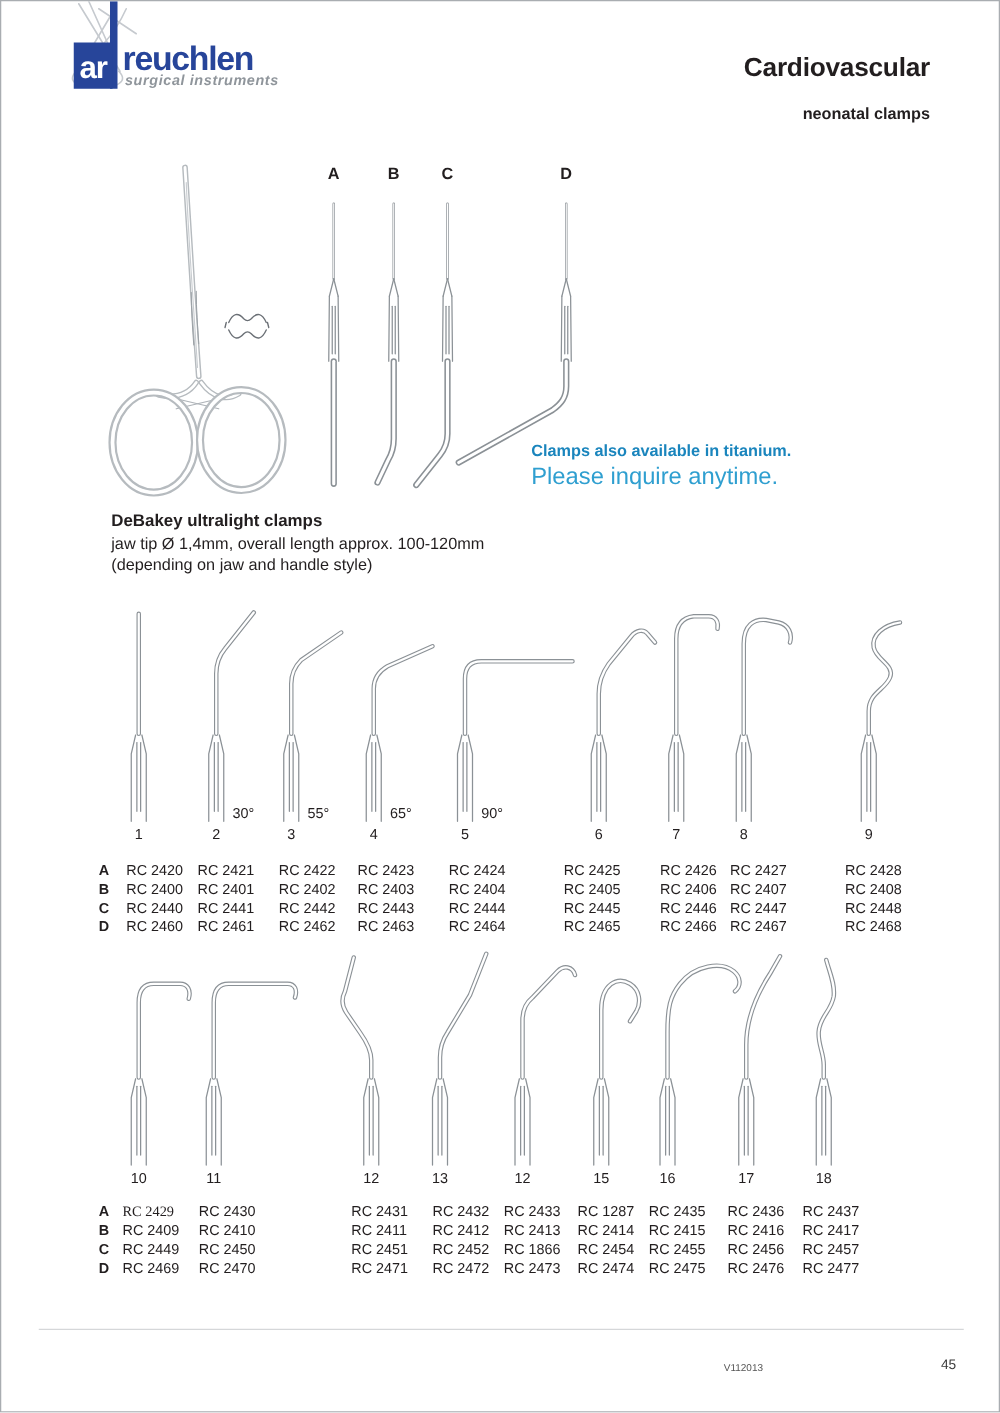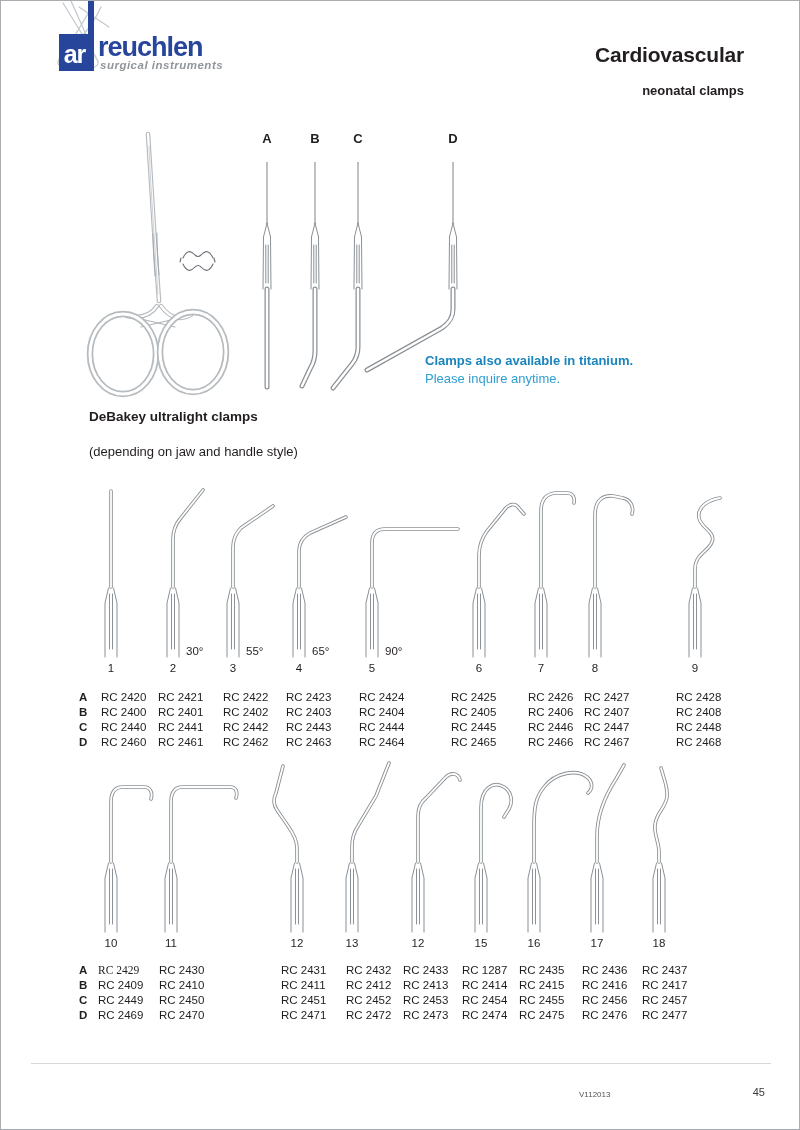--- a/index.html
+++ b/index.html
@@ -11,21 +11,21 @@
   .logo-box{left:58px;top:33px;width:31px;height:37px;background:#27459a;color:#fff;
             font-weight:bold;font-size:25px;text-align:center;line-height:40px;letter-spacing:-1px;}
   .logo-bar{left:87px;top:0;width:6px;height:70px;background:#27459a;}
   .logo-name{left:97px;top:33px;font-size:27px;font-weight:bold;color:#27459a;letter-spacing:-1px;line-height:1;}
   .logo-tagline{left:99px;top:58px;font-size:11.5px;font-weight:bold;font-style:italic;color:#8f959b;letter-spacing:.5px;}
   
   .page-title{right:55px;top:42px;font-size:21px;font-weight:bold;letter-spacing:-.2px;}
   .page-subtitle{right:55px;top:82px;font-size:13px;font-weight:bold;}
   
   .ti1{left:424px;top:352px;font-size:13px;font-weight:bold;color:#1a85bd;}
-  .ti2{left:424px;top:370px;font-size:13px;color:#2f9fd0;}
+  .ti2{left:424px;top:370px;font-size:19px;color:#2f9fd0;}
   
   .p-name{left:88px;top:408px;font-size:13.5px;font-weight:bold;}
   .p-spec{left:88px;top:426px;font-size:13px;}
   .p-note{left:88px;top:443px;font-size:13px;}
   
   .style-label{font-size:13px;font-weight:bold;width:20px;text-align:center;}
   .num-label{font-size:11.5px;width:40px;text-align:center;}
   .angle-label{font-size:11.5px;}
   .row-label{font-size:11.5px;font-weight:bold;}
   .code-cell{font-size:11.5px;white-space:nowrap;}
@@ -88,20 +88,21 @@
       <path d="M7,15 q5,-11 12,-3 q3,3 6,0 q7,-8 12,3"></path>
       <path d="M7,21 q5,11 12,3 q3,-3 6,0 q7,8 12,-3"></path>
       <path d="M5,15 l-1,4 M38,15 l1,4"></path>
     </g>
   </svg>
 
   <div class="abs ti1">Clamps also available in titanium.</div>
   <div class="abs ti2">Please inquire anytime.</div>
 
   <div class="abs p-name">DeBakey ultralight clamps</div>
+  <div class="abs p-spec">jaw tip Ø 1,4mm, overall length approx. 100-120mm</div>
   <div class="abs p-note">(depending on jaw and handle style)</div>
 
   <div class="abs foot-rule"></div>
   <div class="abs foot-version">V112013</div>
   <div class="abs foot-page">45</div>
 
 <div class="abs style-label" style="left: 256px; top: 130px;">A</div>
     <svg width="120" height="240" class="abs" style="left: 206px; top: 156px;">
       <path d="M60,6 L60,66" fill="none" stroke="#8b9196" stroke-width="2" stroke-linecap="round"></path>
       <path d="M60,6 L60,66" fill="none" stroke="#fff" stroke-width="0.9" stroke-linecap="round"></path>
@@ -377,21 +378,21 @@
     <div class="abs code-cell" style="left: 402px; top: 978px;">RC 2413</div>
     <div class="abs code-cell" style="left: 461px; top: 978px;">RC 2414</div>
     <div class="abs code-cell" style="left: 518px; top: 978px;">RC 2415</div>
     <div class="abs code-cell" style="left: 581px; top: 978px;">RC 2416</div>
     <div class="abs code-cell" style="left: 641px; top: 978px;">RC 2417</div>
     <div class="abs row-label" style="left: 78px; top: 993px;">C</div>
     <div class="abs code-cell" style="left: 97px; top: 993px;">RC 2449</div>
     <div class="abs code-cell" style="left: 158px; top: 993px;">RC 2450</div>
     <div class="abs code-cell" style="left: 280px; top: 993px;">RC 2451</div>
     <div class="abs code-cell" style="left: 345px; top: 993px;">RC 2452</div>
-    <div class="abs code-cell" style="left: 402px; top: 993px;">RC 2453</div>
+    <div class="abs code-cell" style="left: 402px; top: 993px;">RC 1866</div>
     <div class="abs code-cell" style="left: 461px; top: 993px;">RC 2454</div>
     <div class="abs code-cell" style="left: 518px; top: 993px;">RC 2455</div>
     <div class="abs code-cell" style="left: 581px; top: 993px;">RC 2456</div>
     <div class="abs code-cell" style="left: 641px; top: 993px;">RC 2457</div>
     <div class="abs row-label" style="left: 78px; top: 1008px;">D</div>
     <div class="abs code-cell" style="left: 97px; top: 1008px;">RC 2469</div>
     <div class="abs code-cell" style="left: 158px; top: 1008px;">RC 2470</div>
     <div class="abs code-cell" style="left: 280px; top: 1008px;">RC 2471</div>
     <div class="abs code-cell" style="left: 345px; top: 1008px;">RC 2472</div>
     <div class="abs code-cell" style="left: 402px; top: 1008px;">RC 2473</div>

